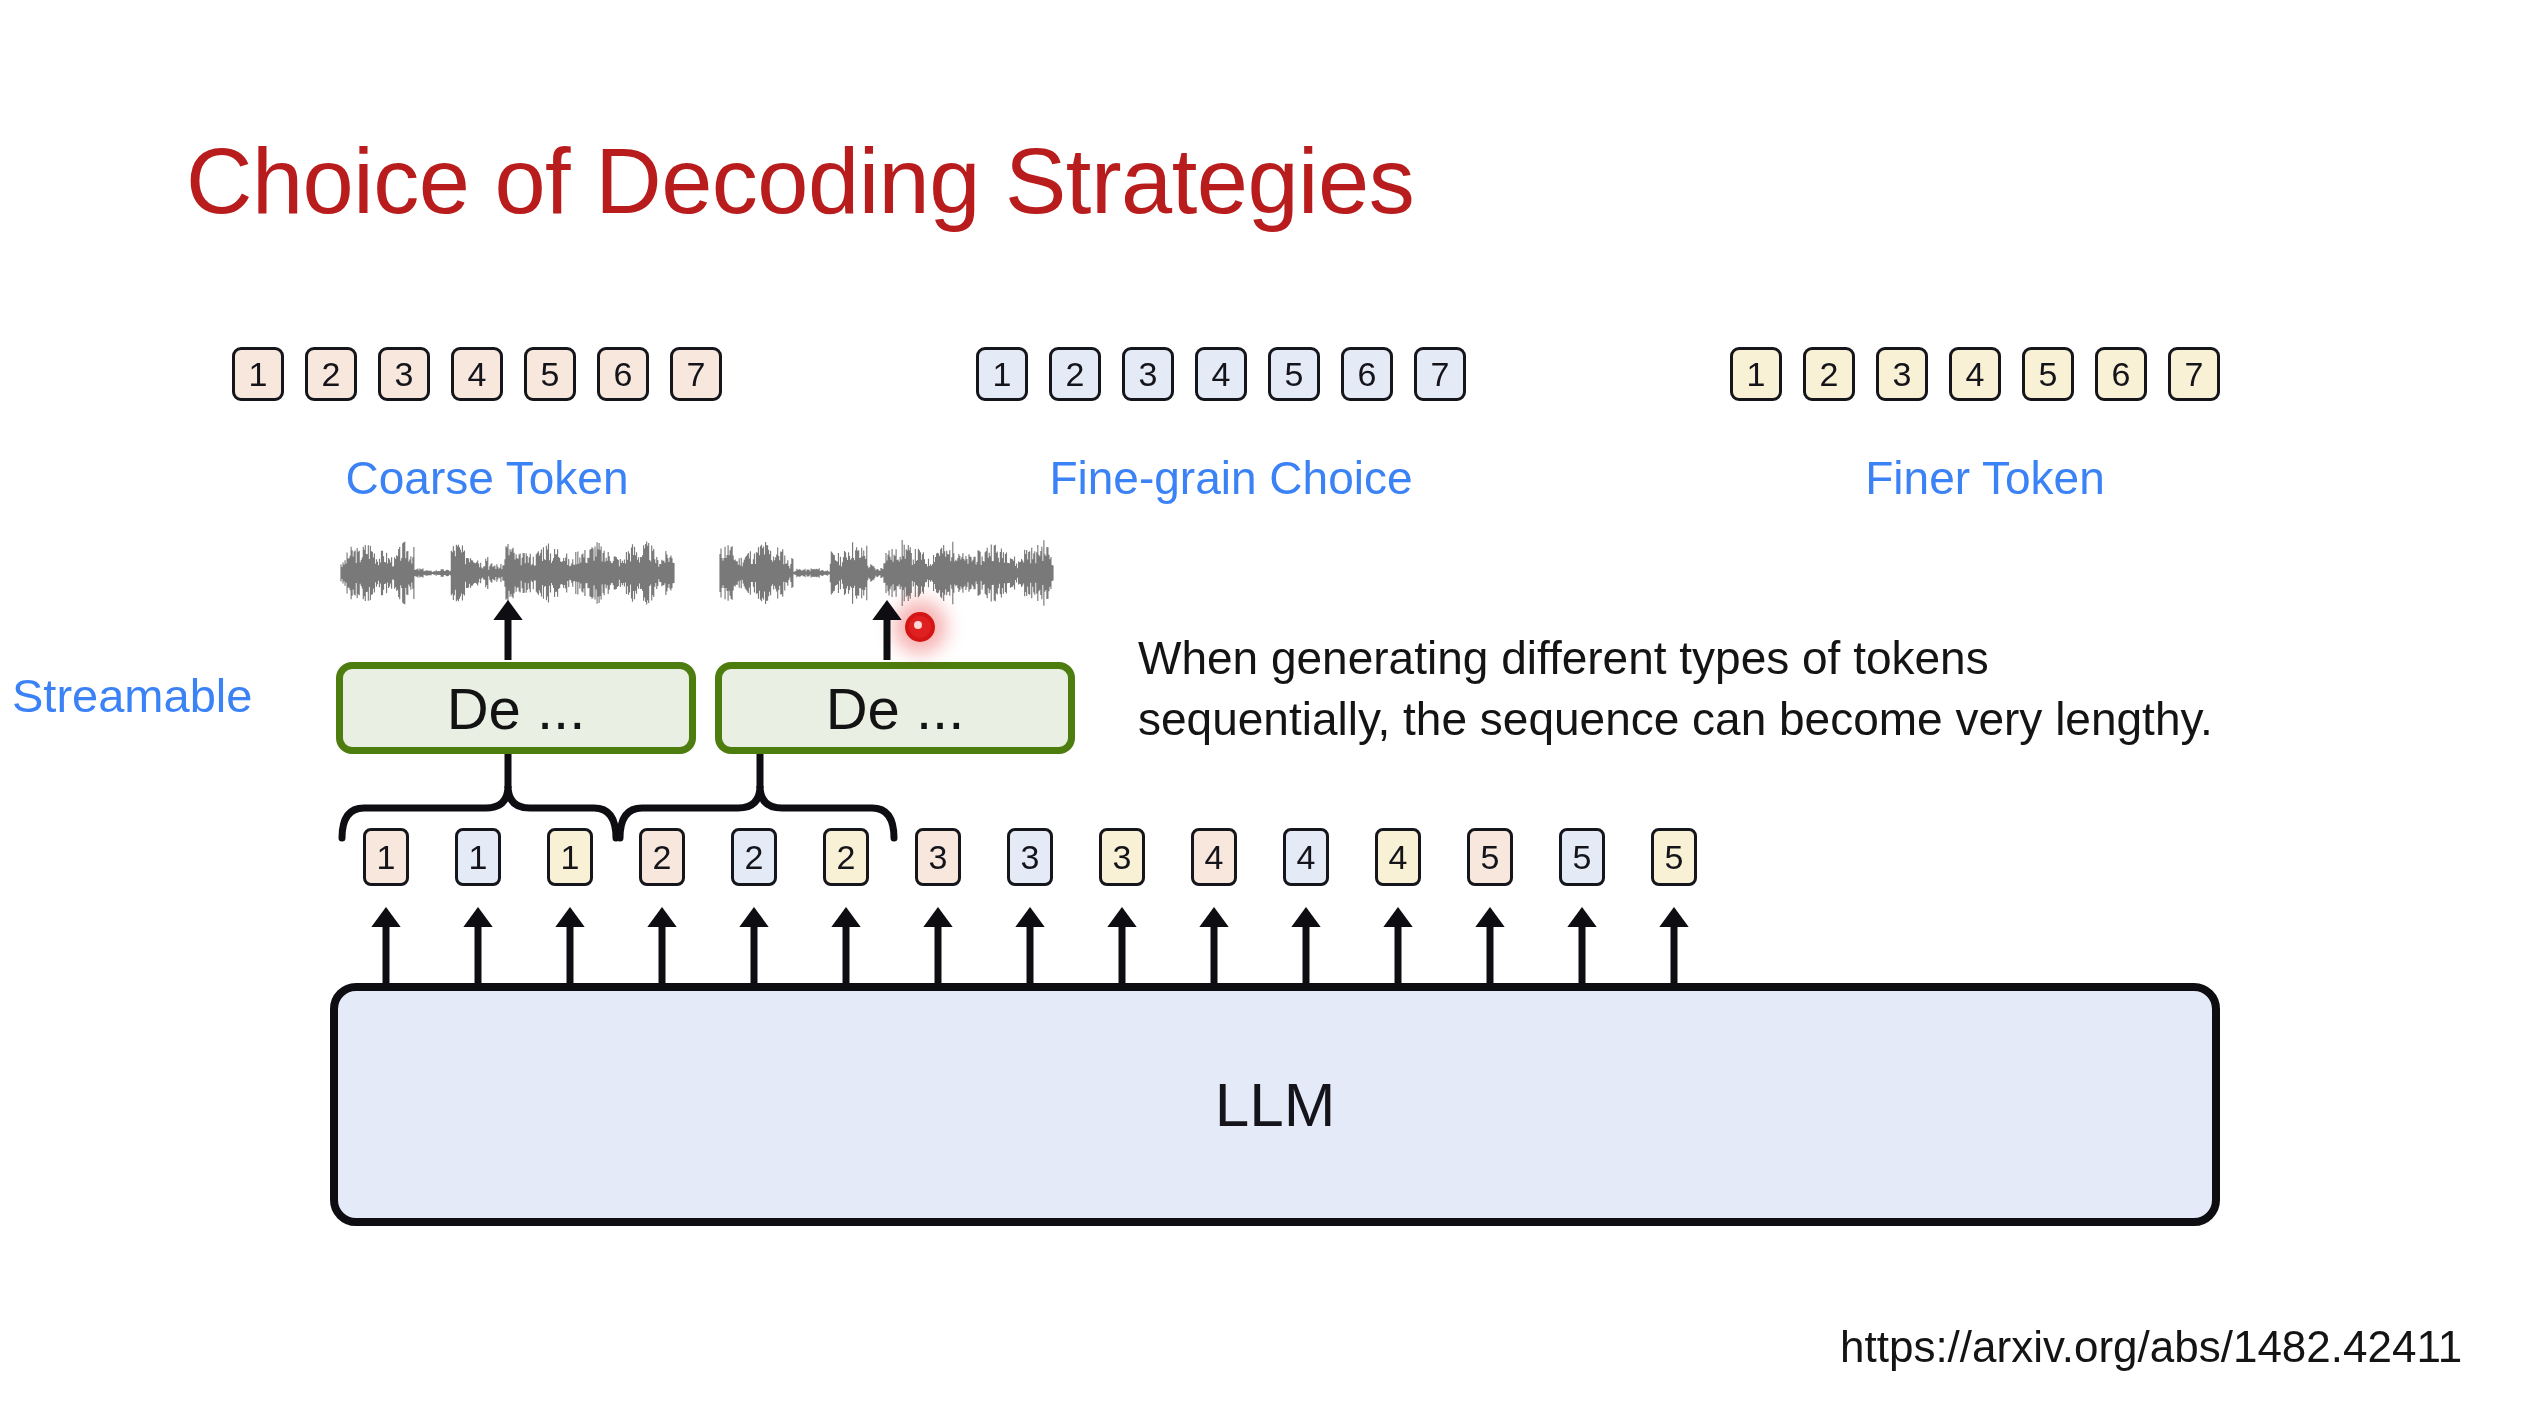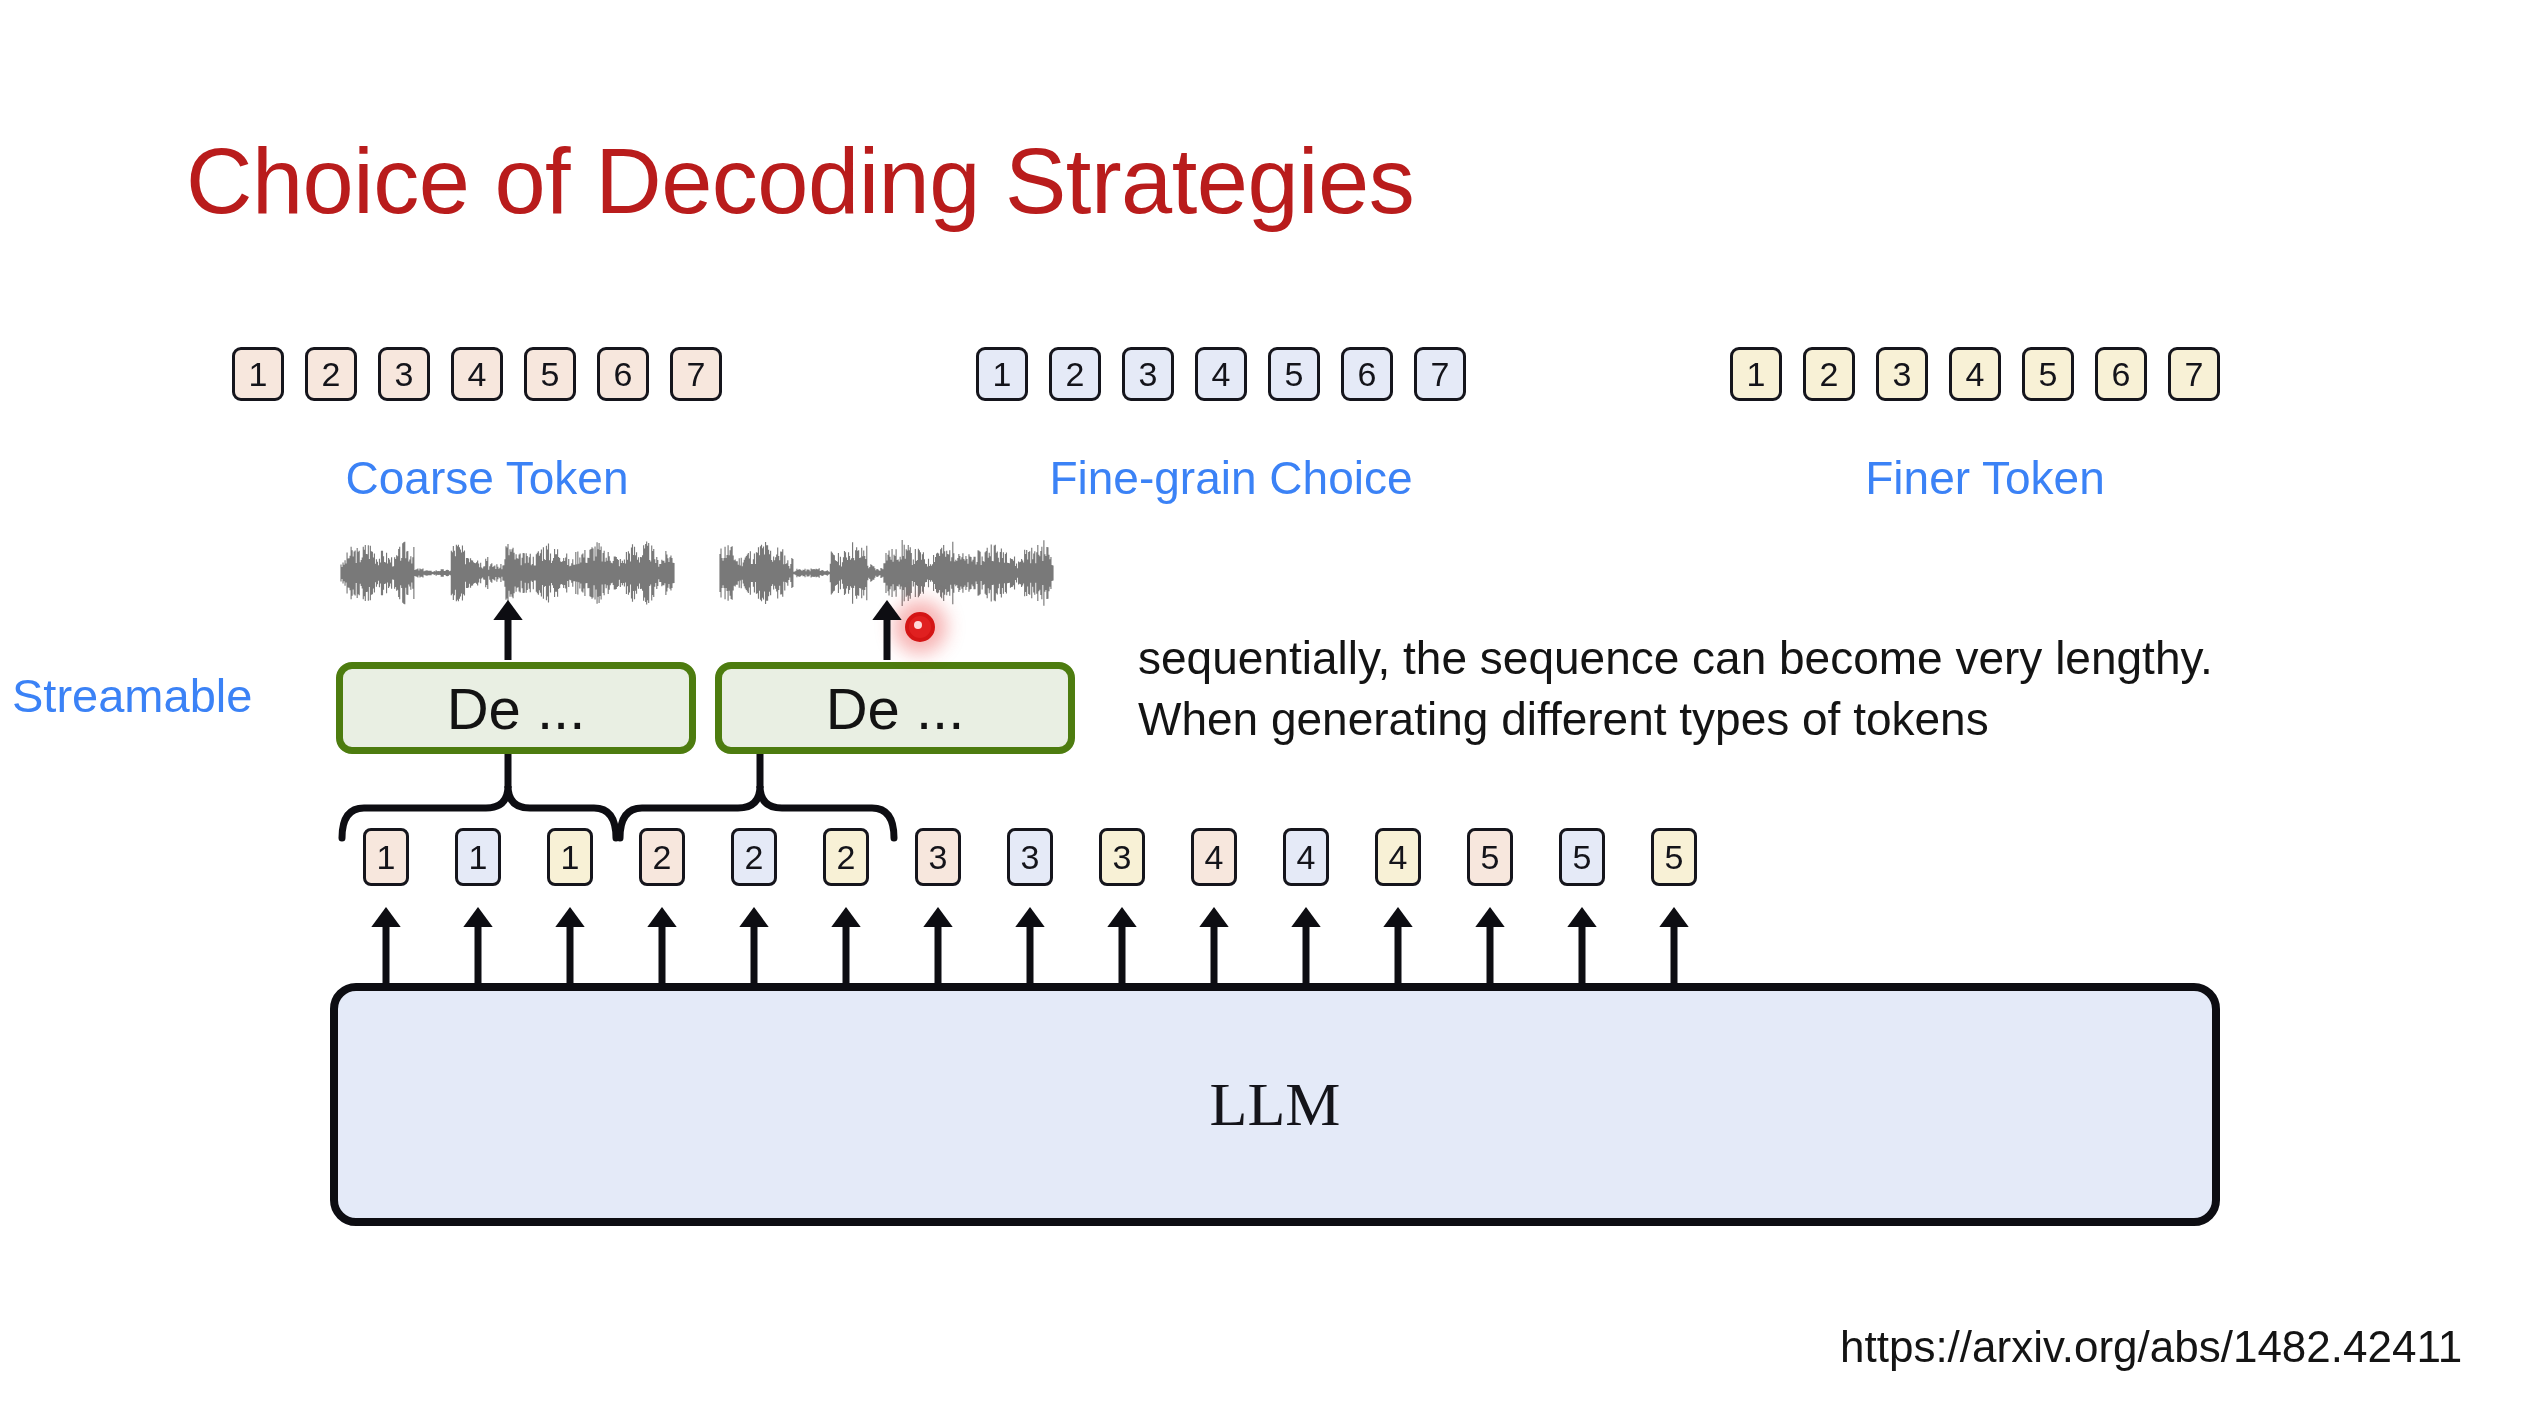--- a/index.html
+++ b/index.html
@@ -139,21 +139,20 @@
     height: 243px;
     box-sizing: border-box;
     background: #e4eaf8;
     border: 8px solid #0d0d12;
     border-radius: 26px;
     display: flex;
     align-items: center;
     justify-content: center;
     font-size: 62px;
     color: #14141a;
-    font-family: Liberation Serif, serif;
   }
 
   
   #overlay-svg {
     position: absolute;
     left: 0;
     top: 0;
     width: 2540px;
     height: 1426px;
     pointer-events: none;
@@ -237,22 +236,22 @@
   </svg>
 
 <div class="decoder-box" id="decoder-1" style="left:336px; top:662px; width:360px; height:92px;">De ...</div>
 <div class="decoder-box" id="decoder-2" style="left:715px; top:662px; width:360px; height:92px;">De ...</div>
 
 <div id="streamable-label">Streamable</div>
 
 <div id="cursor-dot"></div>
 
 <div id="side-note">
+  <div>When generating different types of tokens</div>
   <div>sequentially, the sequence can become very lengthy.</div>
-  <div>When generating different types of tokens</div>
 </div>
 
 <div id="bottom-token-strip">
     <div class="slot">
       <div class="token c-coarse">1</div>
     </div>
     <div class="slot">
       <div class="token c-fine">1</div>
     </div>
     <div class="slot">

